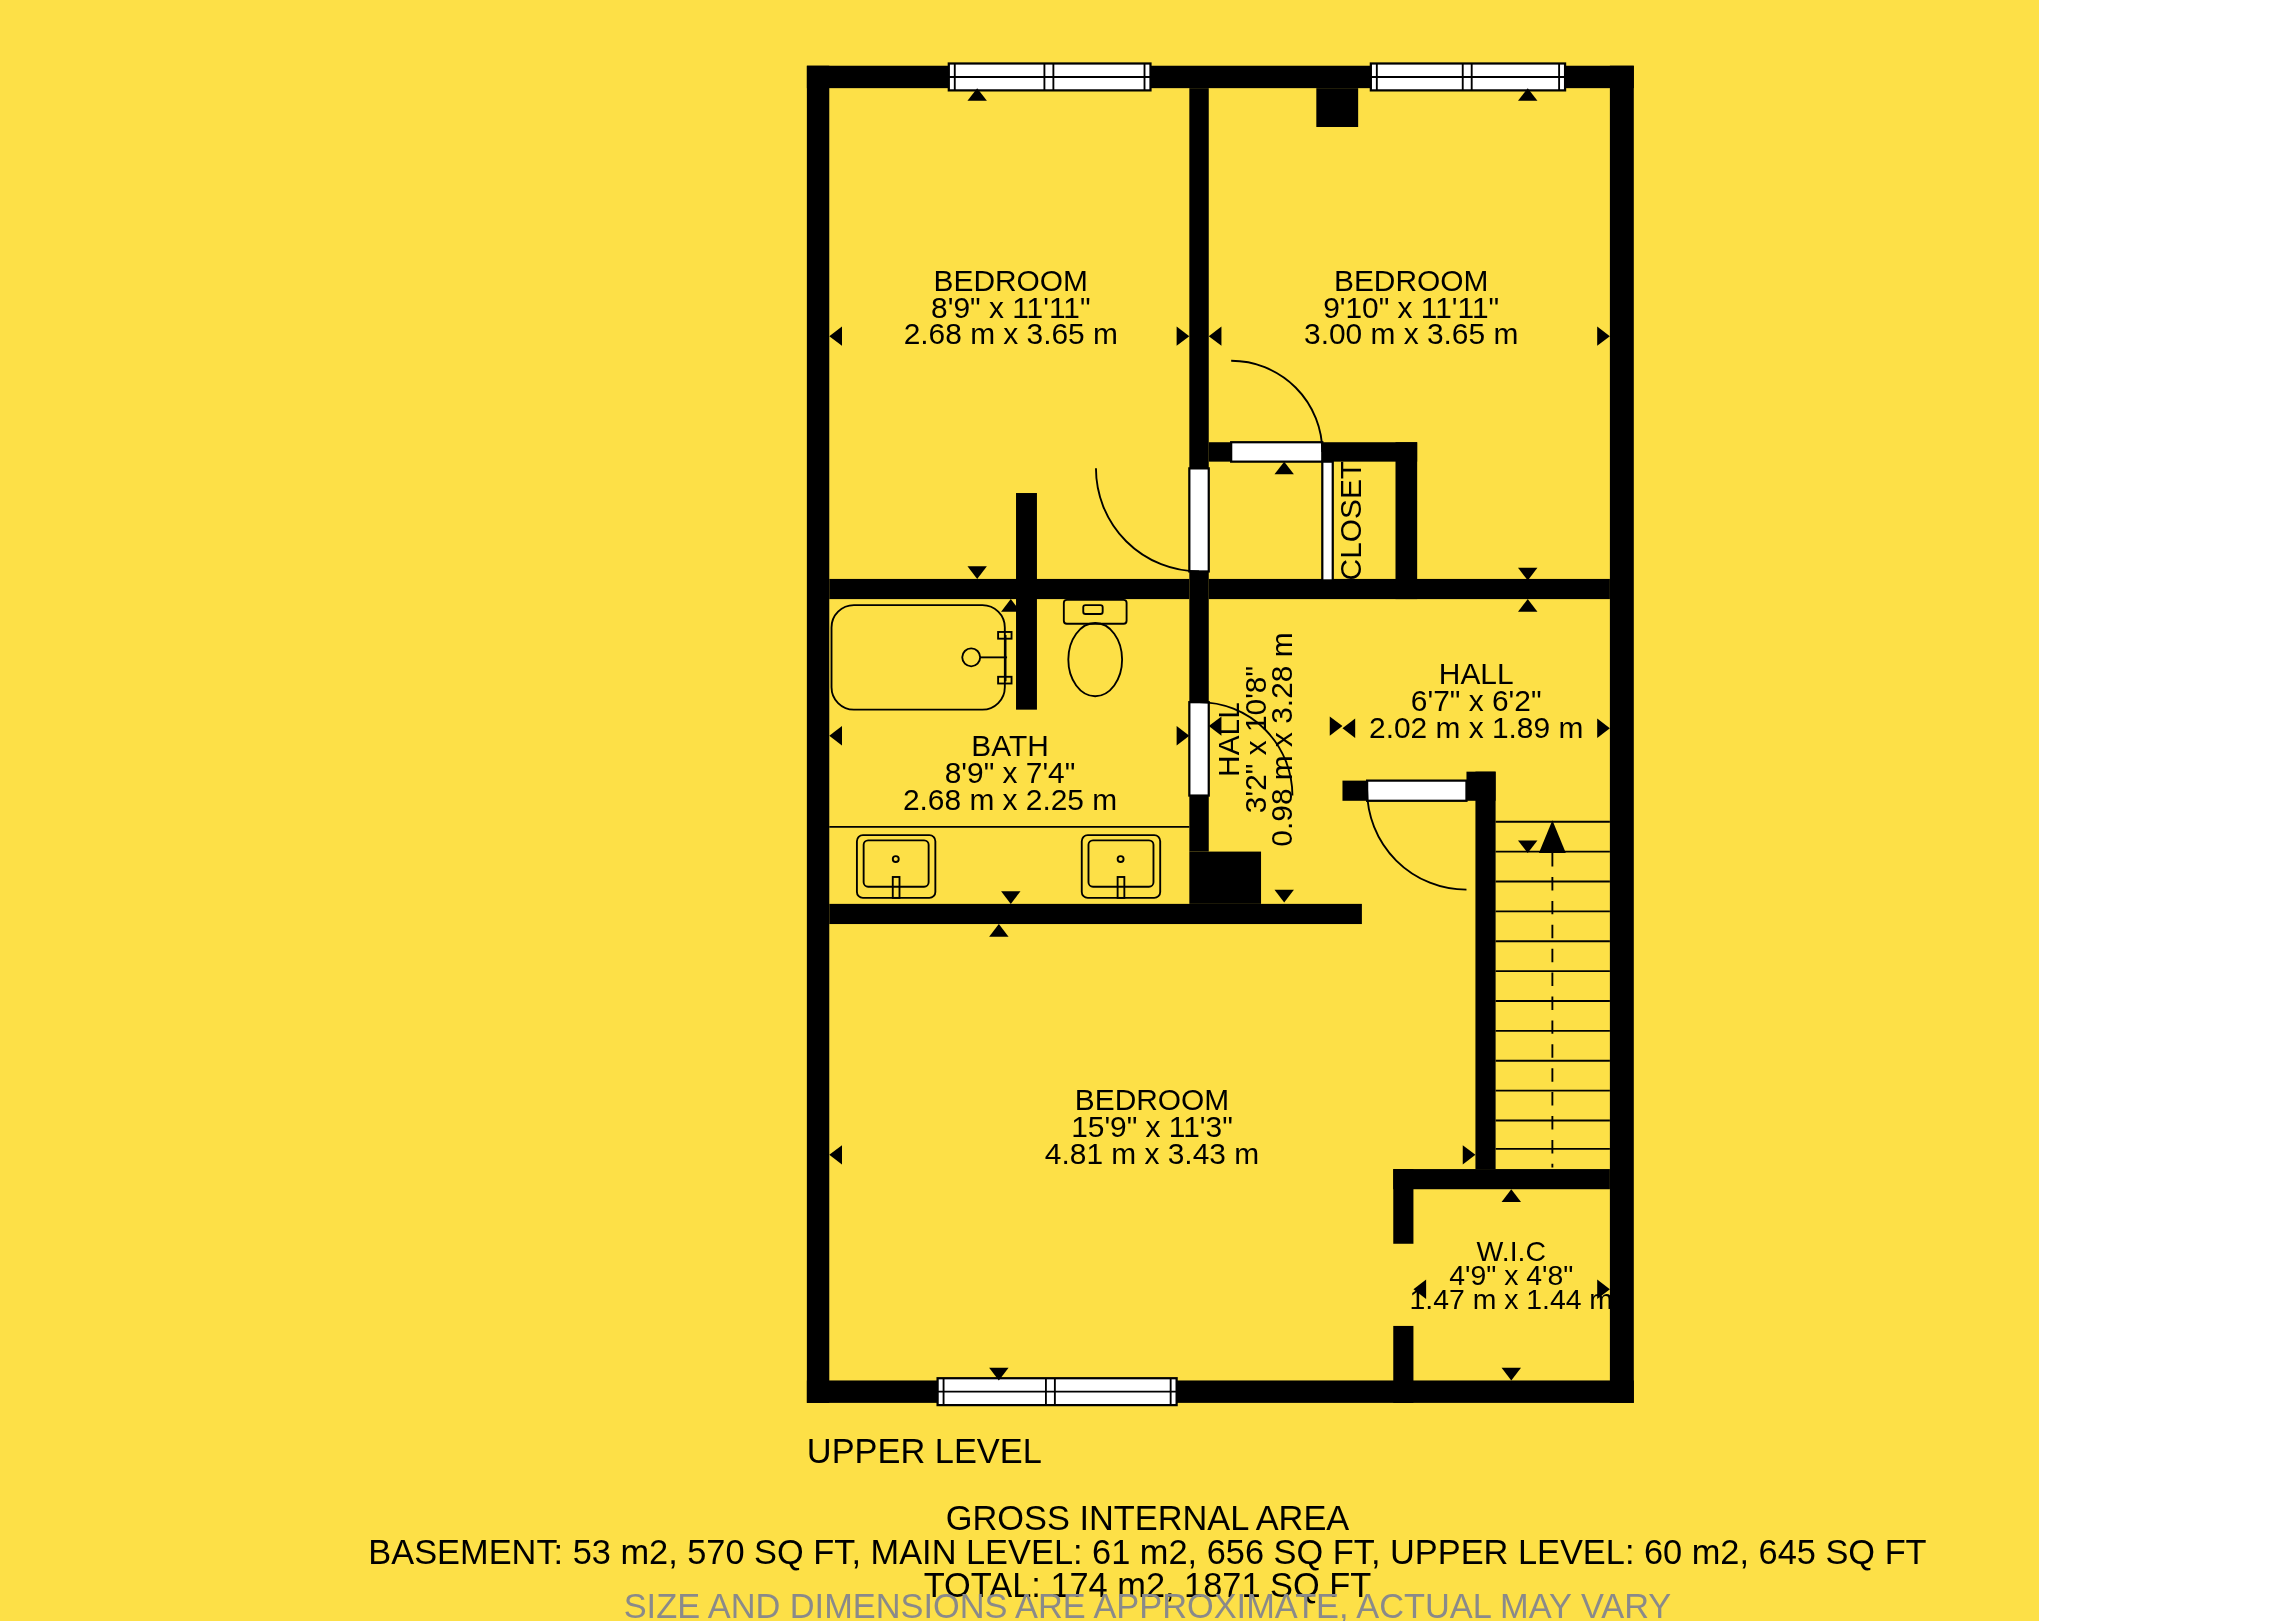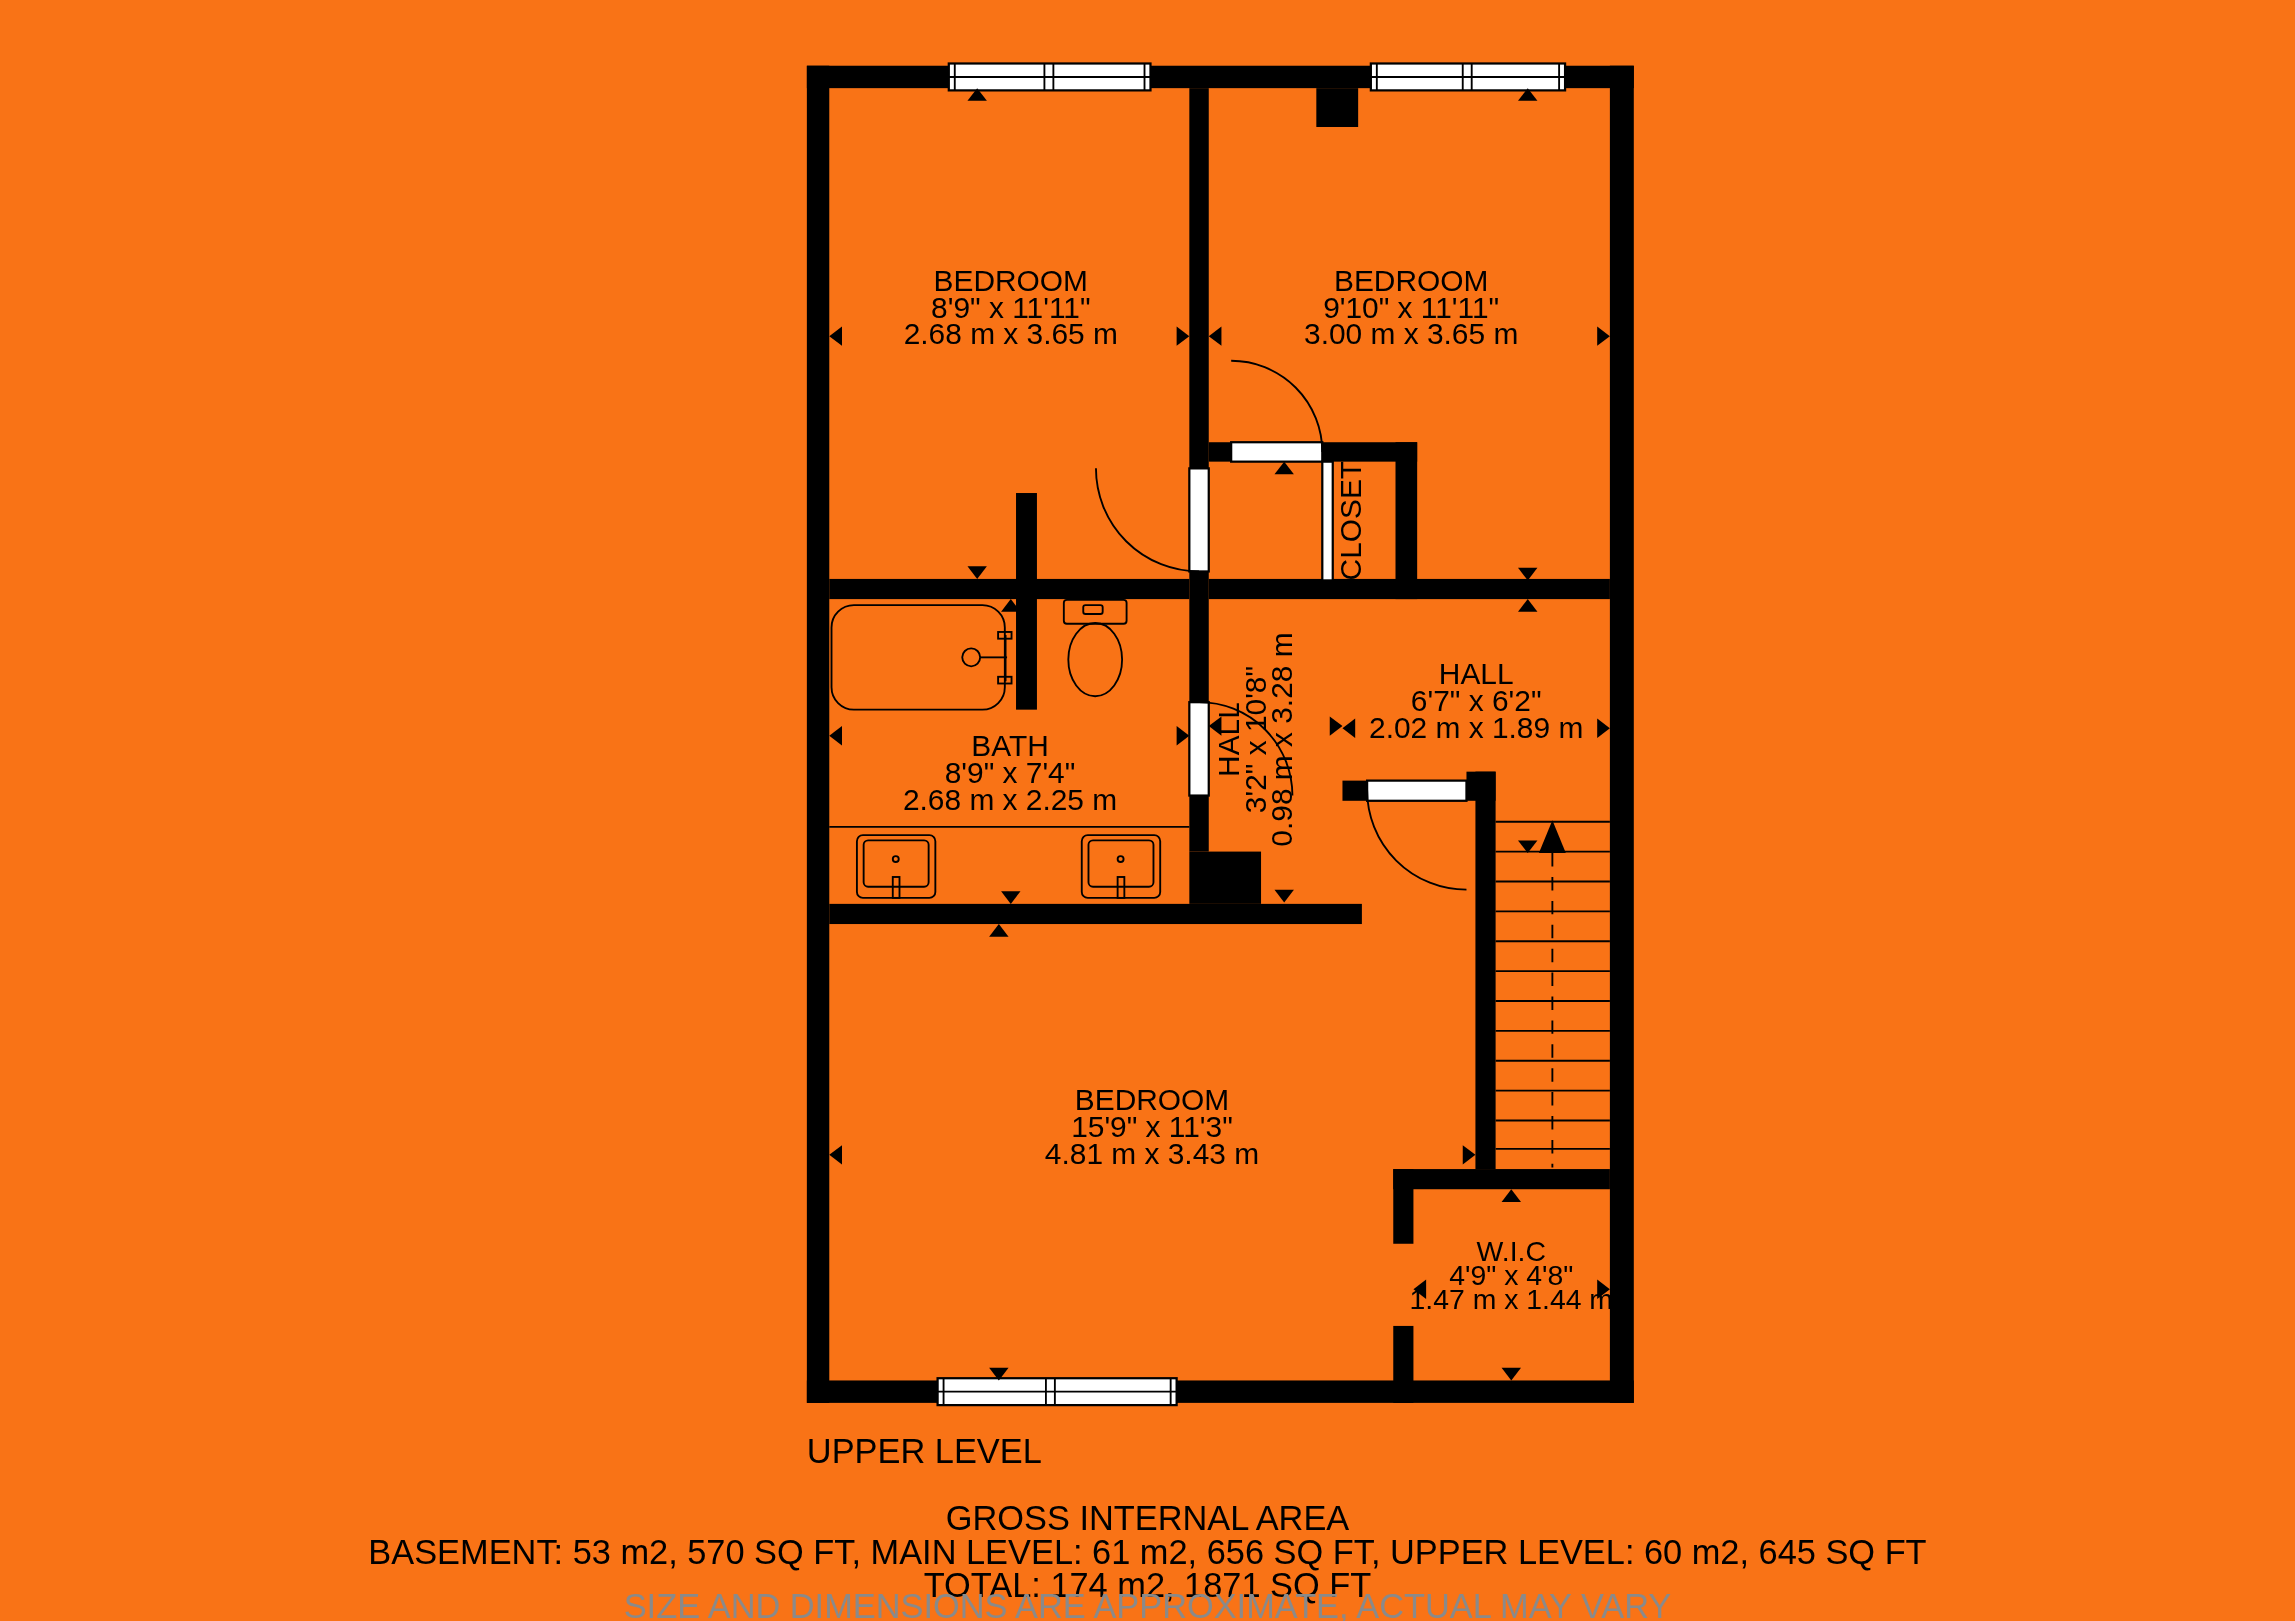--- a/index.html
+++ b/index.html
@@ -1,16 +1,16 @@
 <!DOCTYPE html>
 <html style="font-size:12px"><head>
 <meta charset="utf-8">
 <style>
   html,body{margin:0;padding:0;background:#fff;}
-  .page{width:2295px;height:1621px;background:#f97316;position:relative;font-family:"Liberation Sans",sans-serif;}
+  .page{width:2039px;height:1621px;background:#fde047;position:relative;font-family:"Liberation Sans",sans-serif;}
   svg{display:block;}
   svg text{font-family:"Liberation Sans",sans-serif;fill:#000;}
   .room-label{font-size:40px;}
   .wic-label{font-size:38px;}
   .closet-label{font-size:40px;}
   .level-label{font-size:46px;}
   .footer-line{font-size:46px;}
   .footer-gray{fill:#8a8a8a;}
   .wall{fill:#000;stroke:none;}
   .leaf{fill:#fff;stroke:#000;stroke-width:3;}

